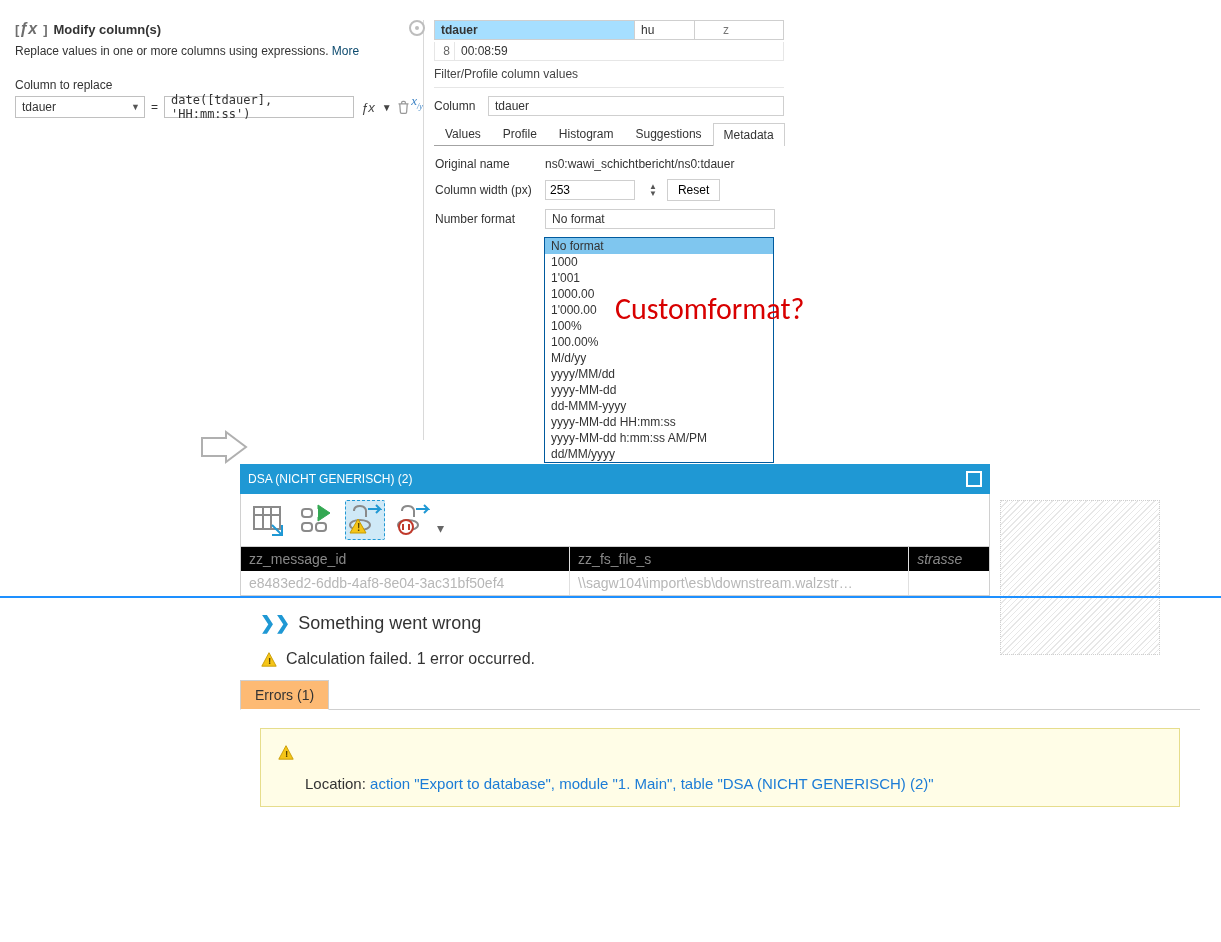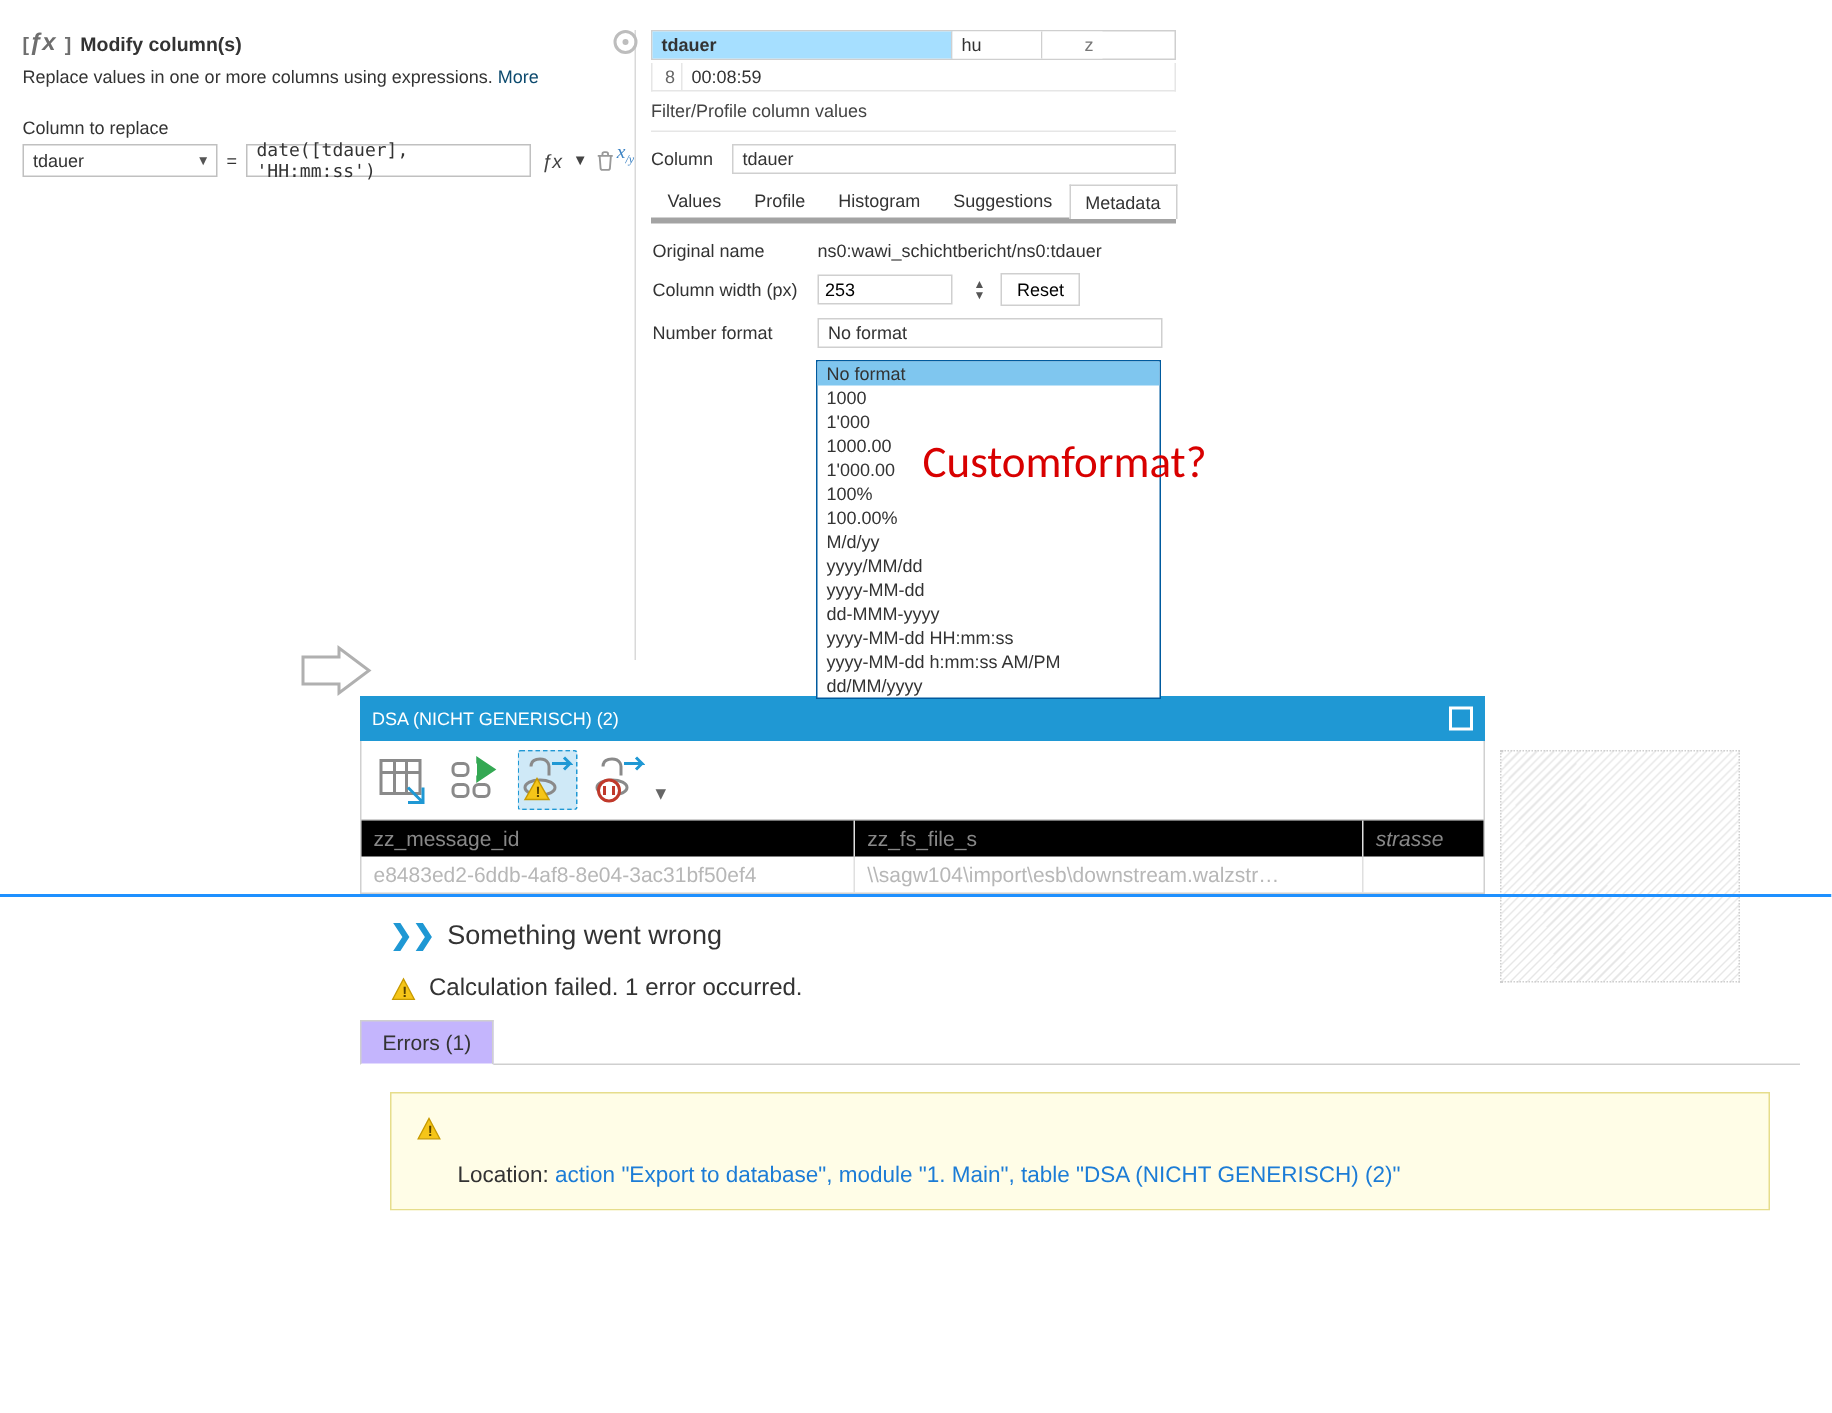--- a/index.html
+++ b/index.html
@@ -56,21 +56,21 @@
   .mini-table .h1 { background:#a6dfff; font-weight:600; width:200px;}
   .mini-table .h2 { background:#fff; width:60px;}
   .mini-table .h3 { background:#fff; width:40px; text-align:right; color:#777; border-right:none;}
   .mini-row { display:flex; border:1px solid #e6e6e6; border-top:none; margin-bottom:6px;}
   .mini-row .c0 { width:20px; text-align:right; padding:2px 4px; border-right:1px solid #e6e6e6; color:#666;}
   .mini-row .c1 { flex:1; padding:2px 6px;}
   .filter-label { font-size:12px; color:#444; margin:2px 0 6px 0;}
   .col-row { display:flex; align-items:center; gap:10px; margin-bottom:6px;}
   .col-row .lab { width:44px;}
   .col-row .val { border:1px solid #cfcfcf; flex:1; height:20px; padding:0 6px; display:flex; align-items:center;}
-  .tabs { display:flex; border-bottom:4px solid #a3a3a3; margin-top:6px; font-size:12px;}
+  .tabs { display:flex; border-bottom:1px solid #a3a3a3; margin-top:6px; font-size:12px;}
   .tab { padding:4px 10px; border:1px solid transparent; border-bottom:none; cursor:pointer; color:#333;}
   .tab.active { border-color:#cfcfcf; background:#fff; position:relative; top:1px;}
   .meta-body { border:1px solid transparent; padding-top:10px;}
   .meta-row { display:flex; align-items:center; margin-bottom:8px; font-size:12px; gap:10px;}
   .meta-row .ml { width:100px;}
   .meta-row .mv { flex:1;}
   .meta-row input.tx { border:1px solid #cfcfcf; height:20px; padding:0 4px; font-size:12px;}
   .reset-btn { border:1px solid #cfcfcf; background:#fff; height:22px; padding:0 10px; font-size:12px; cursor:pointer;}
   .spin { display:inline-flex; flex-direction:column; margin-left:4px; font-size:8px; line-height:7px; color:#555; cursor:pointer;}
   .format-combo { border:1px solid #cfcfcf; height:20px; padding:0 6px; display:flex; align-items:center; width:230px;}
@@ -101,21 +101,21 @@
   .grid-row .gc3 { width:80px; padding:4px 8px;font-style:italic;}
   .grid-row.data { color:#b7b7b7;}
   .blue-line { height:2px; background:#1e90ff; width:1221px;}
   .shadow-right { position:absolute; top:500px; left:1000px; width:160px; height:155px; background:repeating-linear-gradient(135deg,#e7e7e7 0,#e7e7e7 1px,transparent 1px,transparent 4px); border:1px dotted #cfcfcf; z-index:-1;}
   .err-head { display:flex; align-items:center; gap:8px; font-size:18px; padding:14px 0 8px 260px;}
   .chevrons { color:#1f98d4; font-weight:bold; font-size:18px;}
   .calc-fail { display:flex; align-items:center; gap:8px; font-size:16px; padding:8px 0 12px 260px;}
   .warn-tri { width:18px; height:18px;}
   .warn-tri svg { width:18px; height:18px; }
   .err-tab-row { display:flex; margin-left:240px; border-bottom:1px solid #cfcfcf; width:960px;}
-  .err-tab { border:1px solid #cfcfcf; border-bottom:1px solid #fff; padding:6px 14px; font-size:14px; background:#c4b5fd; margin-bottom:-1px;}
+  .err-tab { border:1px solid #cfcfcf; border-bottom:1px solid #fff; padding:6px 14px; font-size:14px; background:#fdba74; margin-bottom:-1px;}
   .err-box { margin:18px 0 0 260px; width:920px; background:#fffde7; border:1px solid #e6dd8c; padding:14px 16px; font-size:15px;}
   .err-box .line1 { display:flex; align-items:flex-start; gap:10px; margin-bottom:14px;}
   .err-box .loc { margin-left:28px;}
   .err-box .loc .lk { color:#1c7cd6;}
 </style>
 </head>
 <body>
 
 <div class="top-region">
 
@@ -198,21 +198,21 @@
       </div>
       <div class="meta-row">
         <span class="ml">Number format</span>
         <div class="format-combo">No format</div>
       </div>
     </div>
 
     <div class="format-list">
       <div class="opt selected">No format</div>
       <div class="opt">1000</div>
-      <div class="opt">1'000</div>
+      <div class="opt">1'001</div>
       <div class="opt">1000.00</div>
       <div class="opt">1'000.00</div>
       <div class="opt">100%</div>
       <div class="opt">100.00%</div>
       <div class="opt">M/d/yy</div>
       <div class="opt">yyyy/MM/dd</div>
       <div class="opt">yyyy-MM-dd</div>
       <div class="opt">dd-MMM-yyyy</div>
       <div class="opt">yyyy-MM-dd HH:mm:ss</div>
       <div class="opt">yyyy-MM-dd h:mm:ss AM/PM</div>

